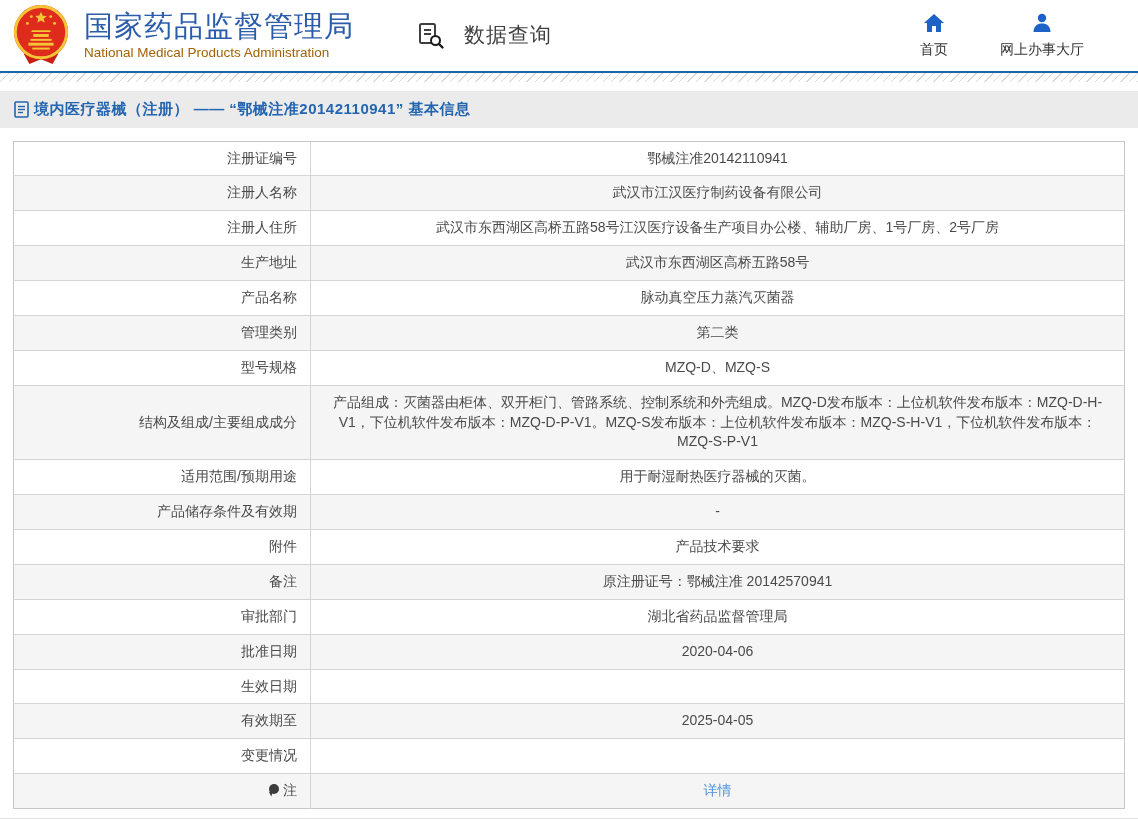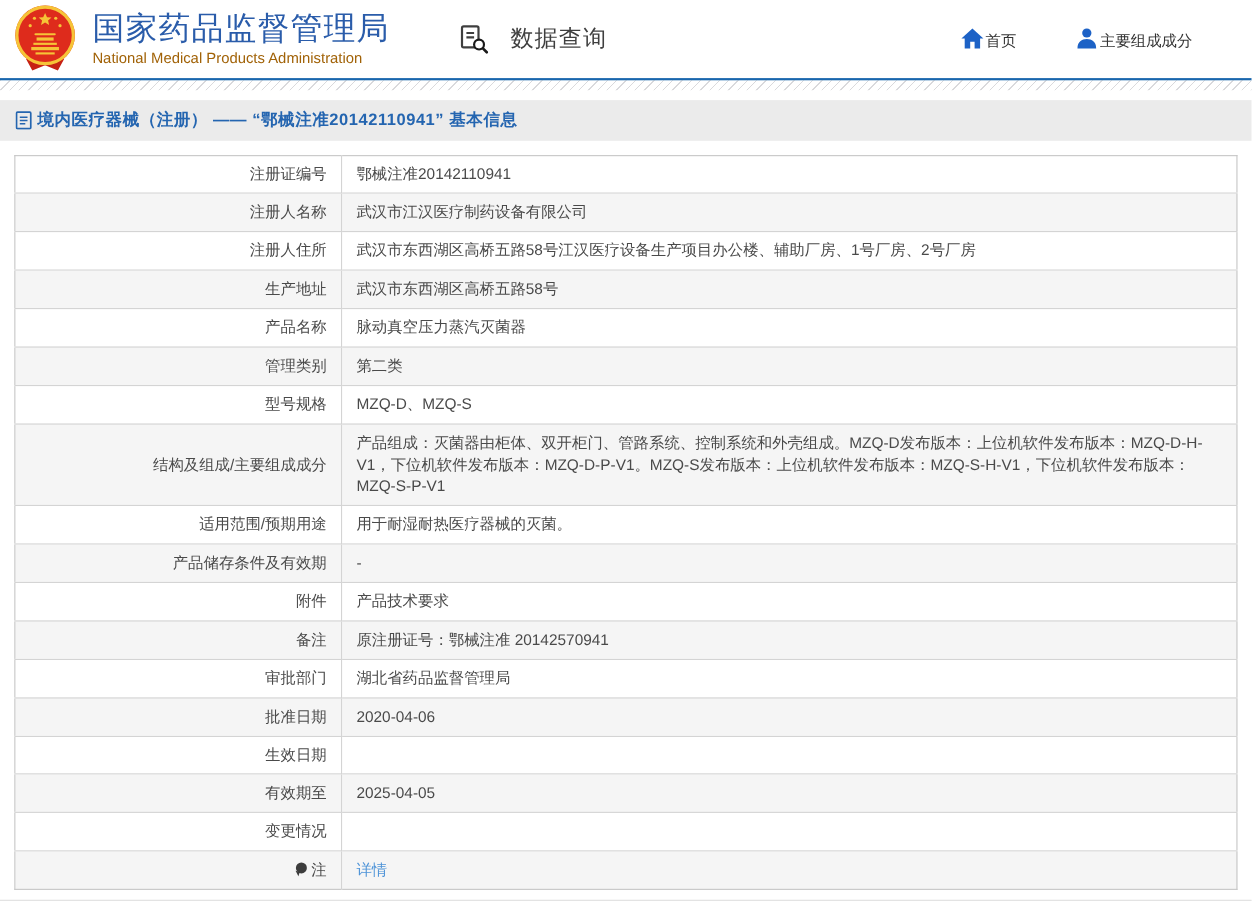--- a/index.html
+++ b/index.html
@@ -16,21 +16,21 @@
     padding: 0 28px 0 10px; background: #fff;
   }
   .emblem { width: 62px; height: 64px; flex: 0 0 auto; }
   .brand { margin-left: 12px; }
   .brand-zh { font-size: 29px; font-weight: normal; color: #2a5caa; letter-spacing: 1px; line-height: 1.15; }
   .brand-en { font-size: 13.5px; color: #a16207; margin-top: 2px; }
   .section-entry { display: flex; align-items: center; margin-left: 62px; cursor: pointer; }
   .section-entry svg { width: 28px; height: 28px; }
   .section-label { font-size: 21px; color: #3f3f3f; font-weight: 500; margin-left: 20px; letter-spacing: 1px; }
   .top-nav { margin-left: auto; display: flex; gap: 52px; padding-right: 26px; }
-  .nav-item { display: flex; flex-direction: row; align-items: center; cursor: pointer; }
+  .nav-item { display: flex; flex-direction: column; align-items: center; cursor: pointer; }
   .nav-item svg { width: 24px; height: 24px; }
   .nav-label { font-size: 14px; color: #333; margin-top: 6px; white-space: nowrap; }
 
   
   .blue-rule { height: 3px; background: #1966ad; }
   .hatch {
     height: 11px;
     background: repeating-linear-gradient(-45deg,
       rgba(120,120,130,0.28) 0px, rgba(120,120,130,0.28) 1px,
       transparent 1px, transparent 6px);
@@ -57,21 +57,21 @@
     padding: 7px 13px;
     line-height: 1.42;
     vertical-align: middle;
   }
   table.info-table tr:first-child td { border-top: none; }
   td.label-cell {
     width: 297px; text-align: right;
     border-right: 1px solid #d4d4d4;
     color: #474747; white-space: nowrap;
   }
-  td.value-cell { text-align: left; line-height: 1.55; }
+  td.value-cell { text-align: center; line-height: 1.55; }
   td.value-cell a { color: #4f94d8; text-decoration: none; }
   .note-icon {
     display: inline-block; width: 11px; height: 12px; margin-right: 3px;
     vertical-align: -1px;
   }
   .note-icon i {
     display: block; width: 10px; height: 10px; border-radius: 50%;
     background: #3c3c3c; position: relative;
   }
   .note-icon i::after {
@@ -129,21 +129,21 @@
         <svg viewBox="0 0 24 24" aria-hidden="true">
           <path d="M12 3 L22 12 H19 V21 H14 V15 H10 V21 H5 V12 H2 Z" fill="#1d62c6"></path>
         </svg>
         <span class="nav-label">首页</span>
       </div>
       <div class="nav-item">
         <svg viewBox="0 0 24 24" aria-hidden="true">
           <circle cx="12" cy="7" r="4.2" fill="#1d62c6"></circle>
           <path d="M3.5 21 c0 -6 4 -8.5 8.5 -8.5 s8.5 2.5 8.5 8.5 z" fill="#1d62c6"></path>
         </svg>
-        <span class="nav-label">主要组成成分</span>
+        <span class="nav-label">网上办事大厅</span>
       </div>
     </div>
   </div>
 
   <div class="blue-rule"></div>
   <div class="hatch"></div>
 
   <div class="title-bar">
     <svg viewBox="0 0 15 17" aria-hidden="true">
       <rect x="1" y="1" width="13" height="15" rx="1" fill="none" stroke="#2465b0" stroke-width="1.6"></rect>

